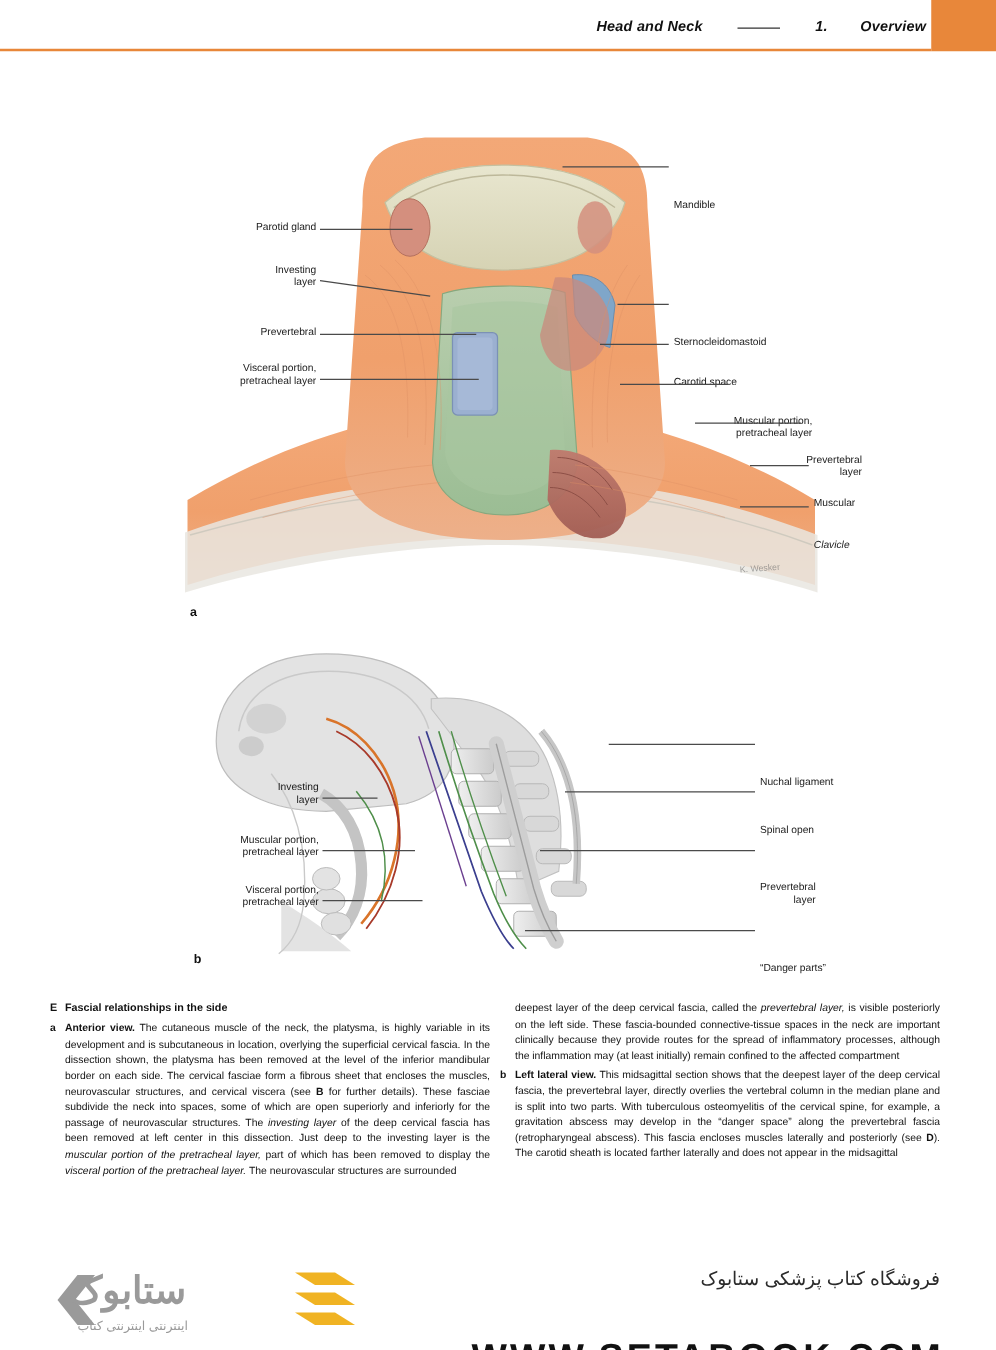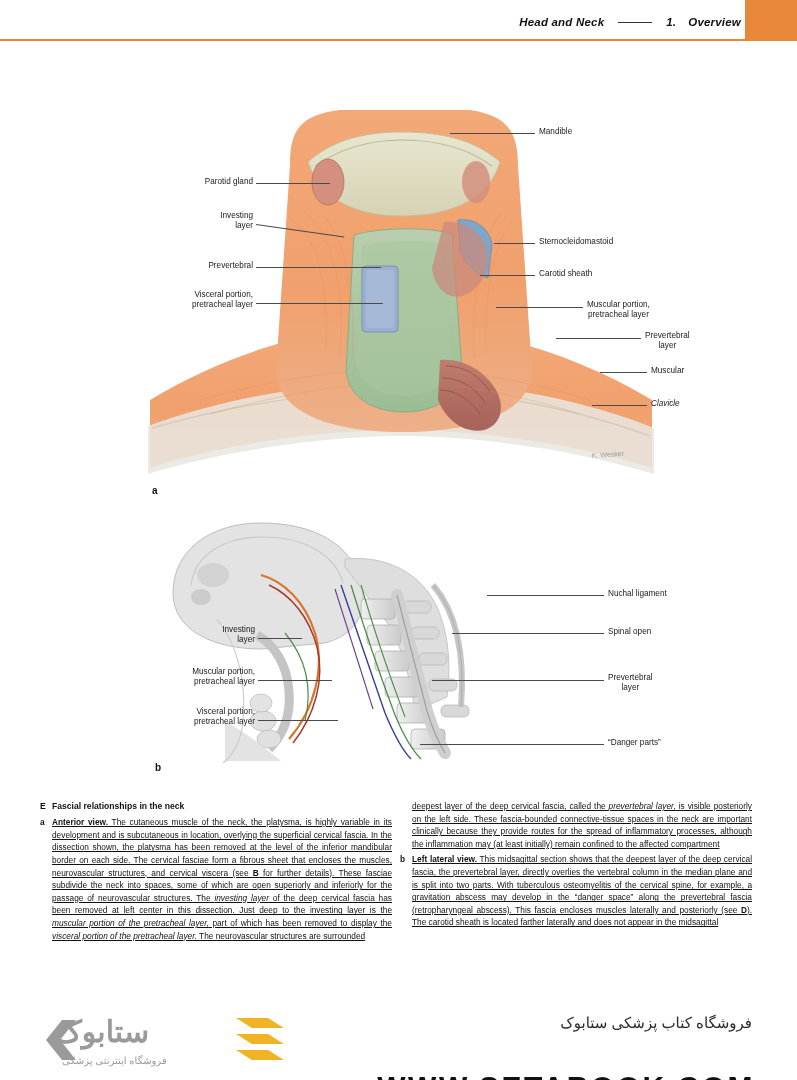--- a/index.html
+++ b/index.html
@@ -36,21 +36,21 @@
     width: 52px;
     height: 41px;
     background: #e8873a;
   }
   .header-text {
     position: absolute;
     top: 16px;
     right: 56px;
     display: flex;
     align-items: center;
-    gap: 12px;
+    gap: 26px;
     font-size: 11.5px;
     font-style: italic;
     font-weight: bold;
     color: #111;
     letter-spacing: 0.2px;
   }
   .header-dash {
     display: inline-block;
     width: 34px;
     height: 1px;
@@ -82,21 +82,21 @@
   .fig-label-a { left: 152px; top: 485px; }
   .fig-label-b { left: 155px; top: 762px; }
 
   .callout {
     position: absolute;
     font-size: 8.2px;
     color: #1a1a1a;
     line-height: 1.25;
     white-space: pre-line;
   }
-  .callout.right { text-align: center; }
+  .callout.right { text-align: right; margin-top: 32px; }
   .callout.left  { text-align: right; }
 
   .leader {
     position: absolute;
     height: 1px;
     background: #4a4a4a;
   }
 
   
   .art-svg { position: absolute; left: 0; top: 0; }
@@ -128,21 +128,20 @@
   }
   .marker {
     position: absolute;
     left: -12px;
     top: 0;
     font-weight: bold;
   }
   .para {
     position: relative;
     margin-bottom: 3px;
-    text-decoration: underline;
   }
   .para .body { display: inline; }
   em { font-style: italic; }
   b  { font-weight: bold; }
 
   
   .footer {
     position: absolute;
     left: 0;
     top: 1010px;
@@ -341,21 +340,21 @@
 </div>
 <div class="fig-label fig-label-b">b</div>
 
 <div class="leader" style="left:450px; top:133px; width:85px;"></div>
 <div class="callout right" style="left:539px; top:127px;">Mandible</div>
 
 <div class="leader" style="left:494px; top:243px; width:41px;"></div>
 <div class="callout right" style="left:539px; top:237px;">Sternocleidomastoid</div>
 
 <div class="leader" style="left:480px; top:275px; width:55px;"></div>
-<div class="callout right" style="left:539px; top:269px;">Carotid sheath</div>
+<div class="callout right" style="left:539px; top:269px;">Carotid space</div>
 
 <div class="leader" style="left:496px; top:307px; width:87px;"></div>
 <div class="callout right" style="left:587px; top:300px;">Muscular portion,
 pretracheal layer</div>
 
 <div class="leader" style="left:556px; top:338px; width:85px;"></div>
 <div class="callout right" style="left:645px; top:331px;">Prevertebral
 layer</div>
 
 <div class="leader" style="left:600px; top:372px; width:47px;"></div>
@@ -400,21 +399,21 @@
 pretracheal layer</div>
 
 <div class="leader" style="left:258px; top:720px; width:80px;"></div>
 <div class="callout left" style="left:120px; top:707px; width:135px;">Visceral portion,
 pretracheal layer</div>
 
 <div class="textblock">
   <div class="col col-left">
     <div class="sec-head">
       <span class="marker">E</span>
-      <span>Fascial relationships in the neck</span>
+      <span>Fascial relationships in the side</span>
     </div>
     <div class="para">
       <span class="marker">a</span>
       <b>Anterior view.</b><span class="body"> The cutaneous muscle of the neck, the platysma, is highly variable in its development and is subcutaneous in location, overlying the superficial cervical fascia. In the dissection shown, the platysma has been removed at the level of the inferior mandibular border on each side. The cervical fasciae form a fibrous sheet that encloses the muscles, neurovascular structures, and cervical viscera (see </span><b>B</b><span class="body"> for further details). These fasciae subdivide the neck into spaces, some of which are open superiorly and inferiorly for the passage of neurovascular structures. The </span><em>investing layer</em><span class="body"> of the deep cervical fascia has been removed at left center in this dissection. Just deep to the investing layer is the </span><em>muscular portion of the pretracheal layer,</em><span class="body"> part of which has been removed to display the </span><em>visceral portion of the pretracheal layer.</em><span class="body"> The neurovascular structures are surrounded</span>
     </div>
   </div>
 
   <div class="col col-right">
     <div class="para">
       <span class="body">deepest layer of the deep cervical fascia, called the </span><em>prevertebral layer,</em><span class="body"> is visible posteriorly on the left side. These fascia-bounded connective-tissue spaces in the neck are important clinically because they provide routes for the spread of inflammatory processes, although the inflammation may (at least initially) remain confined to the affected compartment</span>
@@ -426,20 +425,20 @@
   </div>
 </div>
 
 <div class="footer">
   <svg class="art-svg" width="797" height="70" viewBox="0 0 797 70" style="top:0;left:0;">
 
     <path d="M62,10 L78,30 L62,50 L48,50 L64,30 L48,10 Z" fill="#9a9a9a" transform="scale(-1,1) translate(-124,0)"></path>
   </svg>
 </div>
 <div class="persian-brand">ستابوک</div>
-<div class="persian-sub">فروشگاه اینترنتی پزشکی</div>
+<div class="persian-sub">اینترنتی اینترنتی کتاب</div>
 <svg class="chevron-mark" viewBox="0 0 70 52">
   <path d="M4,2 L36,2 L52,12 L20,12 Z" fill="#f0b323"></path>
   <path d="M4,18 L36,18 L52,28 L20,28 Z" fill="#f0b323"></path>
   <path d="M4,34 L36,34 L52,44 L20,44 Z" fill="#f0b323"></path>
 </svg>
 <div class="persian-title">فروشگاه کتاب پزشکی ستابوک</div>
 <div class="site-url">WWW.SETABOOK.COM</div>
 
 </body></html>

